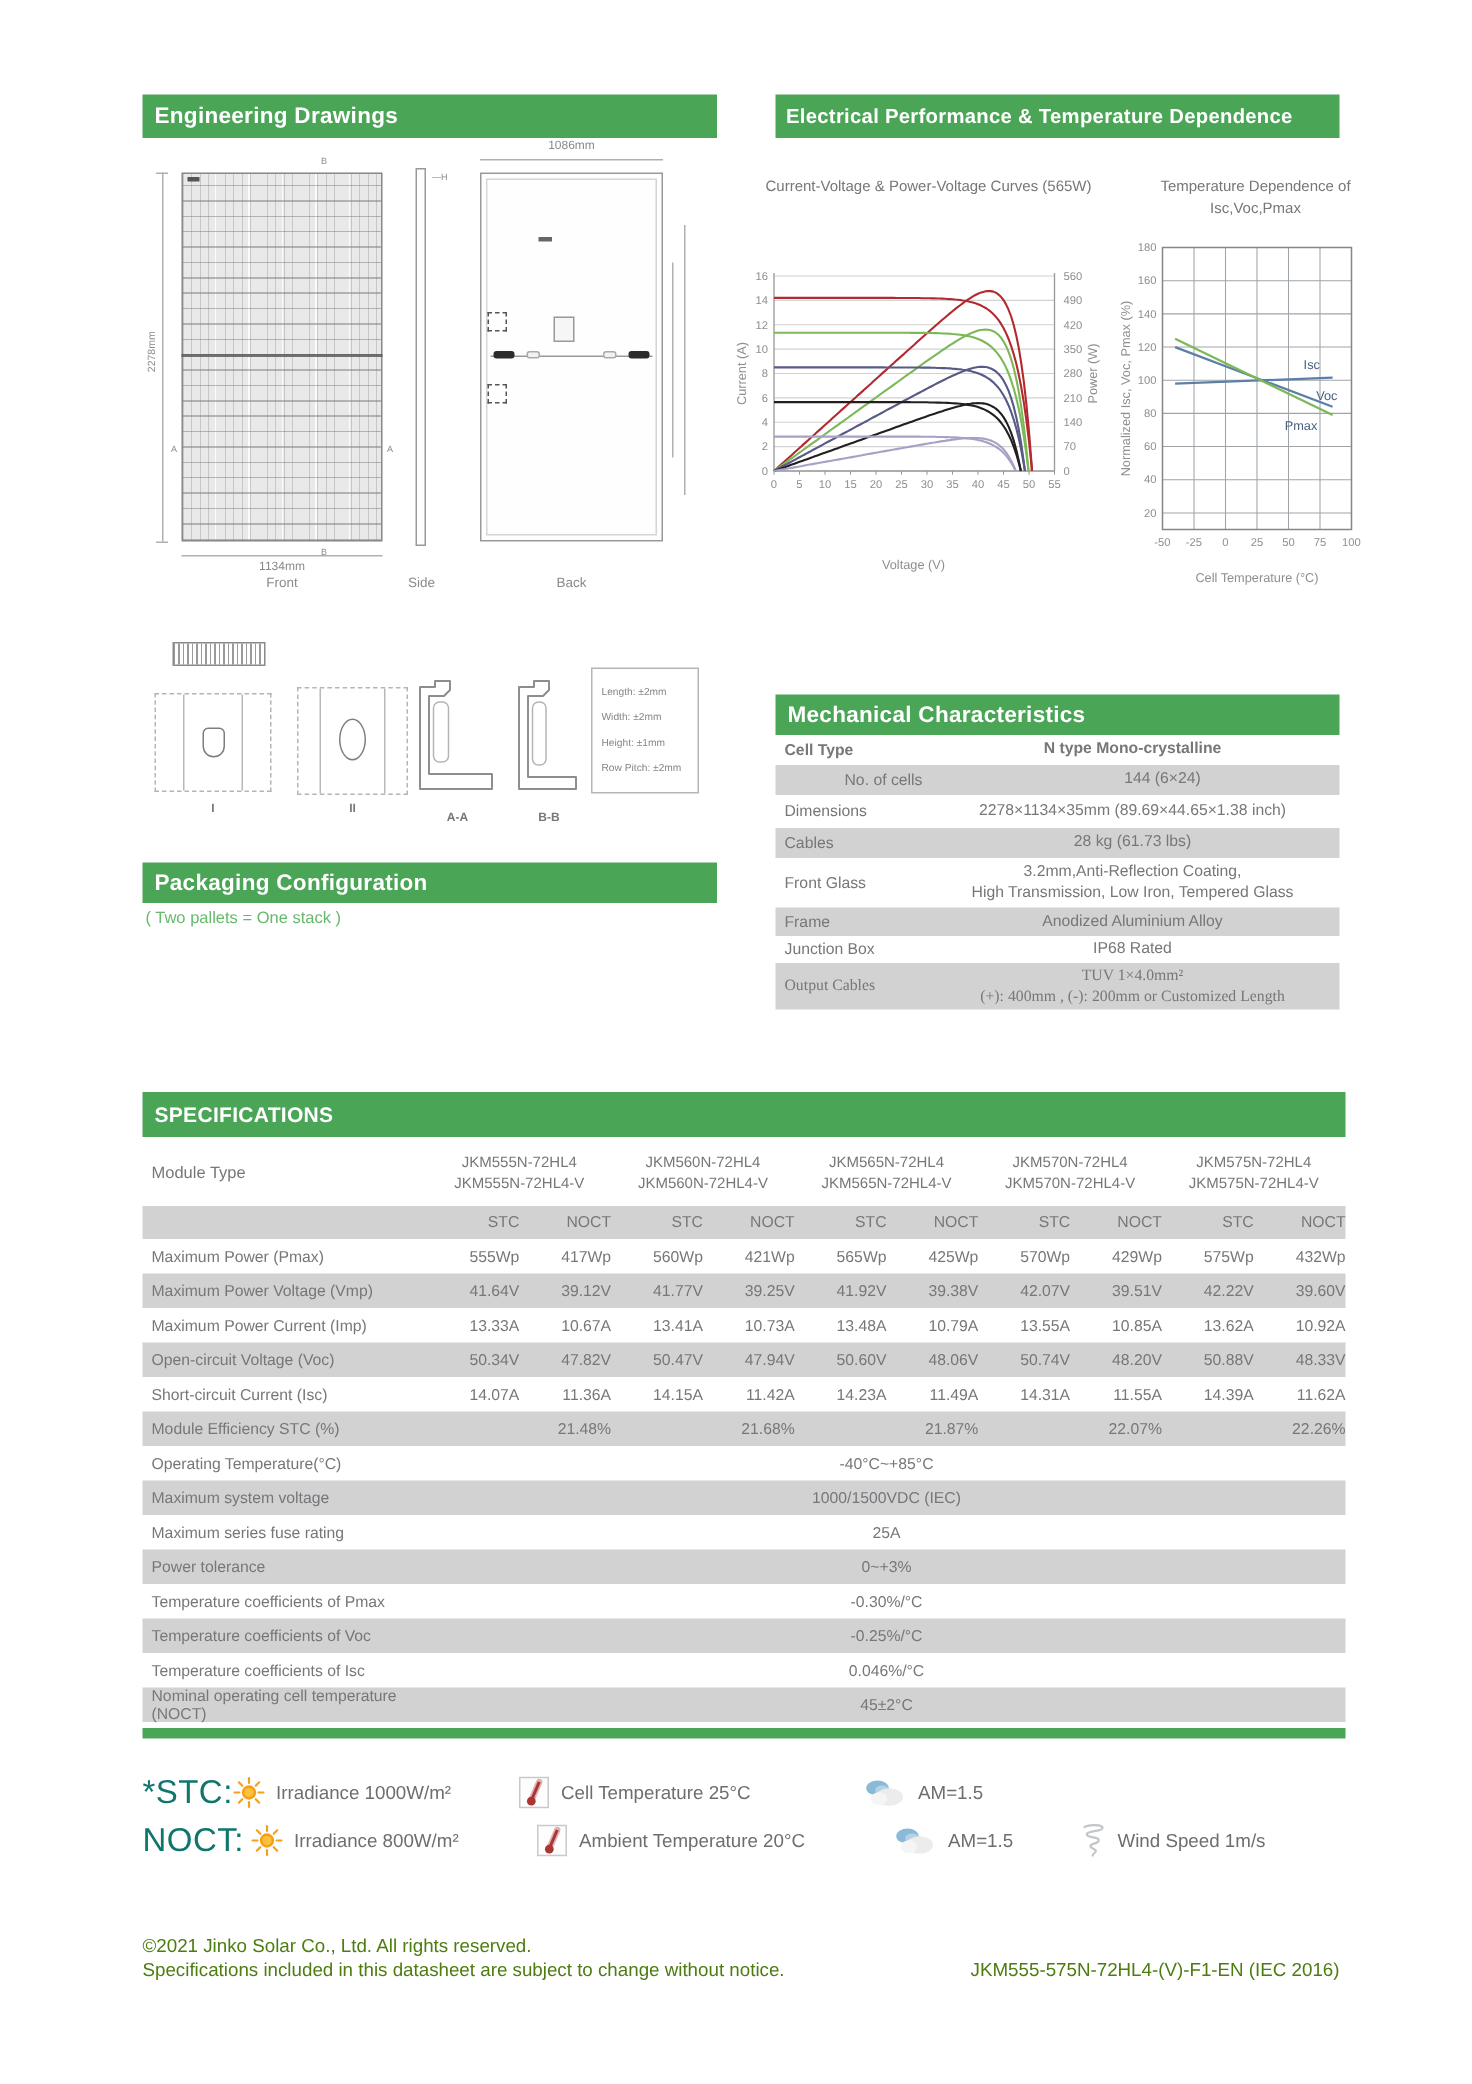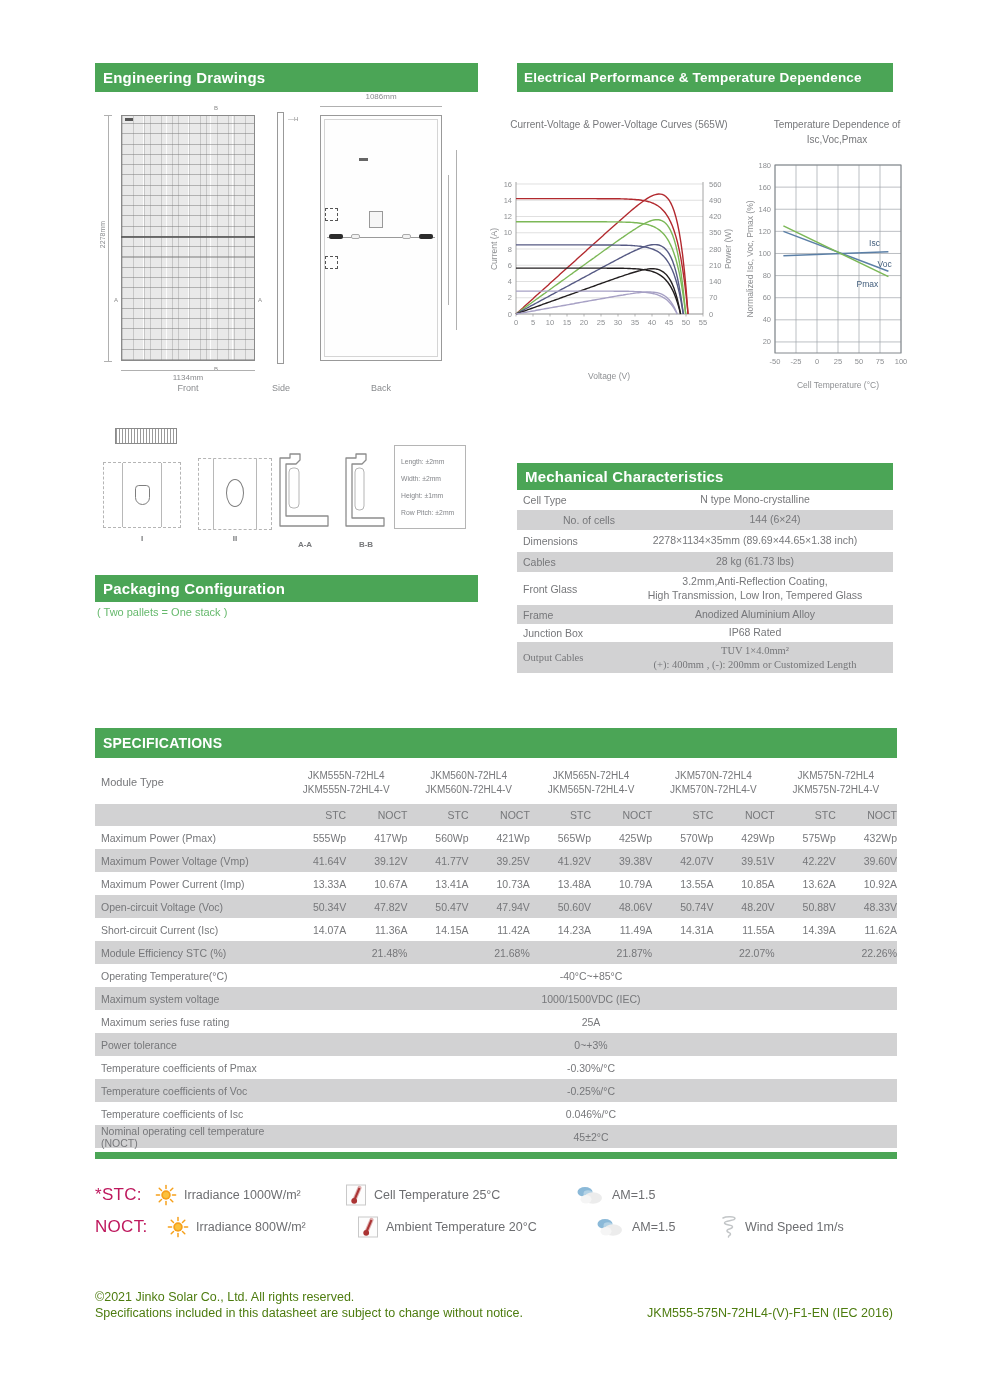--- a/index.html
+++ b/index.html
@@ -86,21 +86,21 @@
   .srow.mod .slab{font-size:11px}
   .scol{flex:1;display:flex;text-align:right}
   .scol span{flex:1}
   .sfull{flex:1;text-align:center}
   .scol-mod{flex:1;text-align:center}
 
   
   .legend-row{position:absolute;left:95px;width:802px;height:30px;display:flex;align-items:center;color:#6d6e71}
   #legend-stc{top:1180px}
   #legend-noct{top:1212px}
-  .legend-label{font-size:17px;color:#be185d;letter-spacing:.3px}
+  .legend-label{font-size:22px;color:#0f766e;letter-spacing:.3px}
   #legend-stc .legend-label{width:60px}
   #legend-noct .legend-label{width:72px}
   .legend-items{display:flex;align-items:center;flex:1}
   .li{display:flex;align-items:center;gap:7px;font-size:12.5px}
   #stc-items .li:nth-child(1){width:190px}
   #stc-items .li:nth-child(2){width:230px}
   #noct-items .li:nth-child(1){width:190px}
   #noct-items .li:nth-child(2){width:238px}
   #noct-items .li:nth-child(3){width:125px}
   .li .icon{display:inline-flex}
@@ -302,21 +302,21 @@
       <polyline points="38.4,110.7 143.4,106.8" fill="none" stroke="#5b7fa6" stroke-width="1.5"></polyline>
       <text x="124.08" y="100.72941176470589" fill="#45607e" font-size="8.5">Isc</text>
       <polyline points="38.4,86.4 143.4,126.2" fill="none" stroke="#5b7fa6" stroke-width="1.5"></polyline>
       <text x="132.48000000000002" y="121.74117647058823" fill="#45607e" font-size="8.5">Voc</text>
       <polyline points="38.4,80.8 143.4,131.7" fill="none" stroke="#7cb857" stroke-width="1.5"></polyline>
       <text x="111.48" y="141.6470588235294" fill="#45607e" font-size="8.5">Pmax</text>
     </svg>
 
   <div class="gbar" id="mech-bar">Mechanical Characteristics</div>
   <div id="mech-rows">
-      <div class="mrow" style="height: 20px;">
+      <div class="mrow" style="height: 20px; font-weight: bold;">
         <div class="mlab">Cell  Type</div>
         <div class="mval">
           <div>N type Mono-crystalline</div>
         </div>
       </div>
       <div class="mrow stripe" style="height: 20px; padding-left: 40px;">
         <div class="mlab">No. of cells</div>
         <div class="mval">
           <div>144 (6×24)</div>
         </div>

